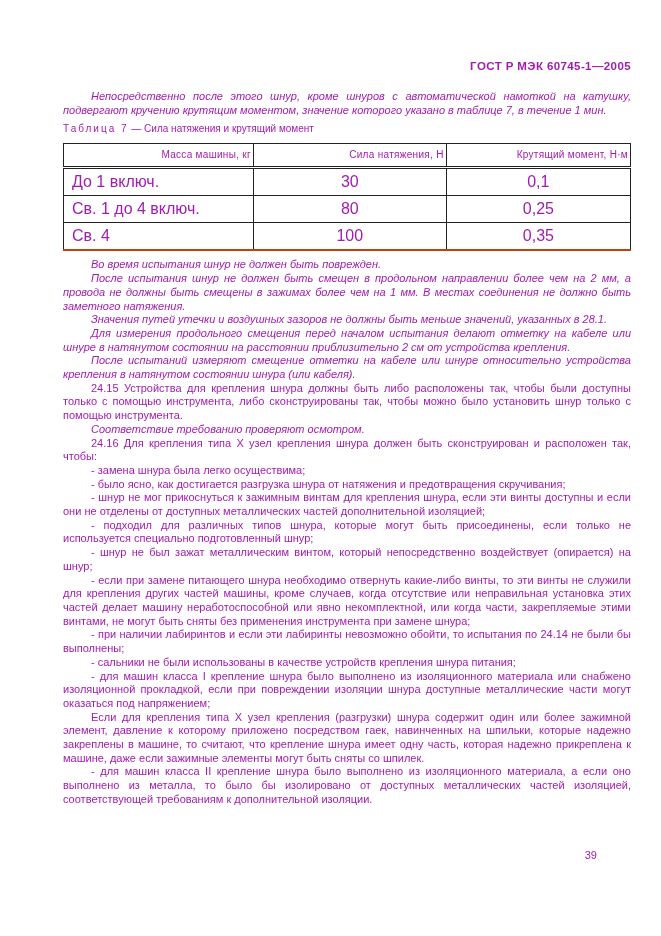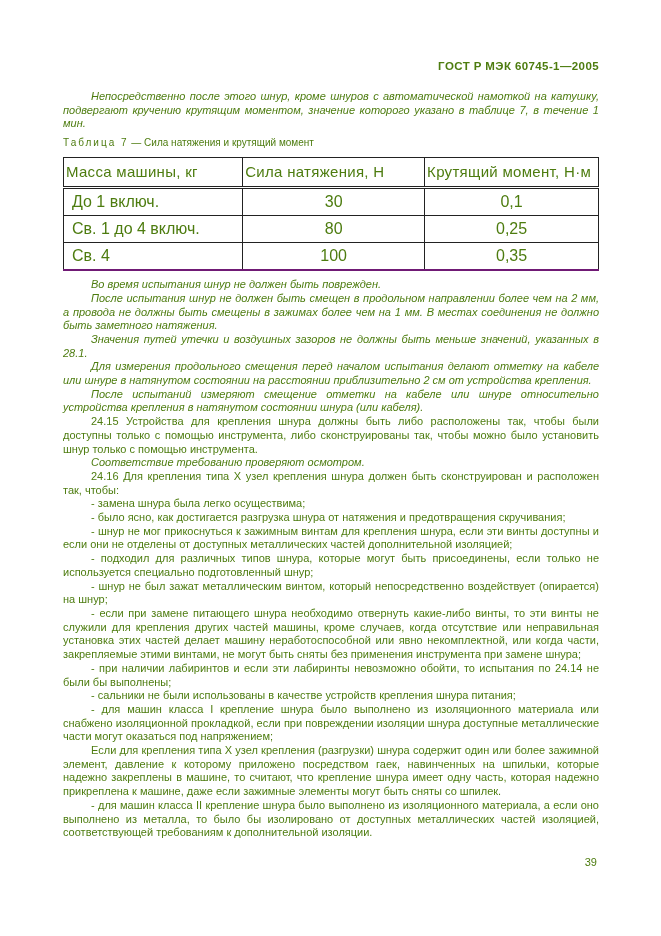--- a/index.html
+++ b/index.html
@@ -2,23 +2,23 @@
 <html lang="ru"><head>
 <meta charset="utf-8">
 <style>
   html, body { margin: 0; padding: 0; background: #ffffff; }
   .page {
     position: relative;
     width: 661px;
     height: 936px;
     background: #ffffff;
     box-sizing: border-box;
-    padding: 60px 62px 0 63px;
+    padding: 60px 30px 0 63px;
     font-family: "Liberation Sans", sans-serif;
-    color: #4d7c0f;
+    color: #a21caf;
     overflow: hidden;
   }
   .doc-header {
     text-align: right;
     font-weight: bold;
     font-size: 11.5px;
     letter-spacing: 0.4px;
     margin: 0 0 18px 0;
   }
   .para {
@@ -39,40 +39,39 @@
   table.t7 {
     width: 100%;
     border-collapse: collapse;
     table-layout: fixed;
     margin: 0 0 7px 0;
   }
   table.t7 th {
     border: 1px solid #222;
     border-bottom: 3px double #222;
     font-weight: normal;
-    font-size: 15px;
+    font-size: 10px;
     letter-spacing: 0.3px;
-    text-align: left;
+    text-align: right;
     padding: 5px 2px 6px 2px;
   }
   table.t7 td {
     border: 1px solid #222;
     font-size: 16px;
     padding: 4px 8px;
     height: 13px;
   }
-  table.t7 tr:last-child td { border-bottom: 2px solid #701a75; }
+  table.t7 tr:last-child td { border-bottom: 2px solid #c2410c; }
   td.c { text-align: center; }
   .body-block { margin-top: 0; }
   .page-number {
     position: absolute;
     top: 849px;
     right: 64px;
     font-size: 11px;
-    margin-top: 7px;
   }
 </style>
 </head>
 <body>
 
 <div class="page">
 
   <div class="doc-header">ГОСТ Р МЭК 60745-1—2005</div>
 
   <p class="para italic intro">Непосредственно после этого шнур, кроме шнуров с автоматической намоткой на катушку, подвергают кручению крутящим моментом, значение которого указано в таблице 7, в течение 1 мин.</p>

